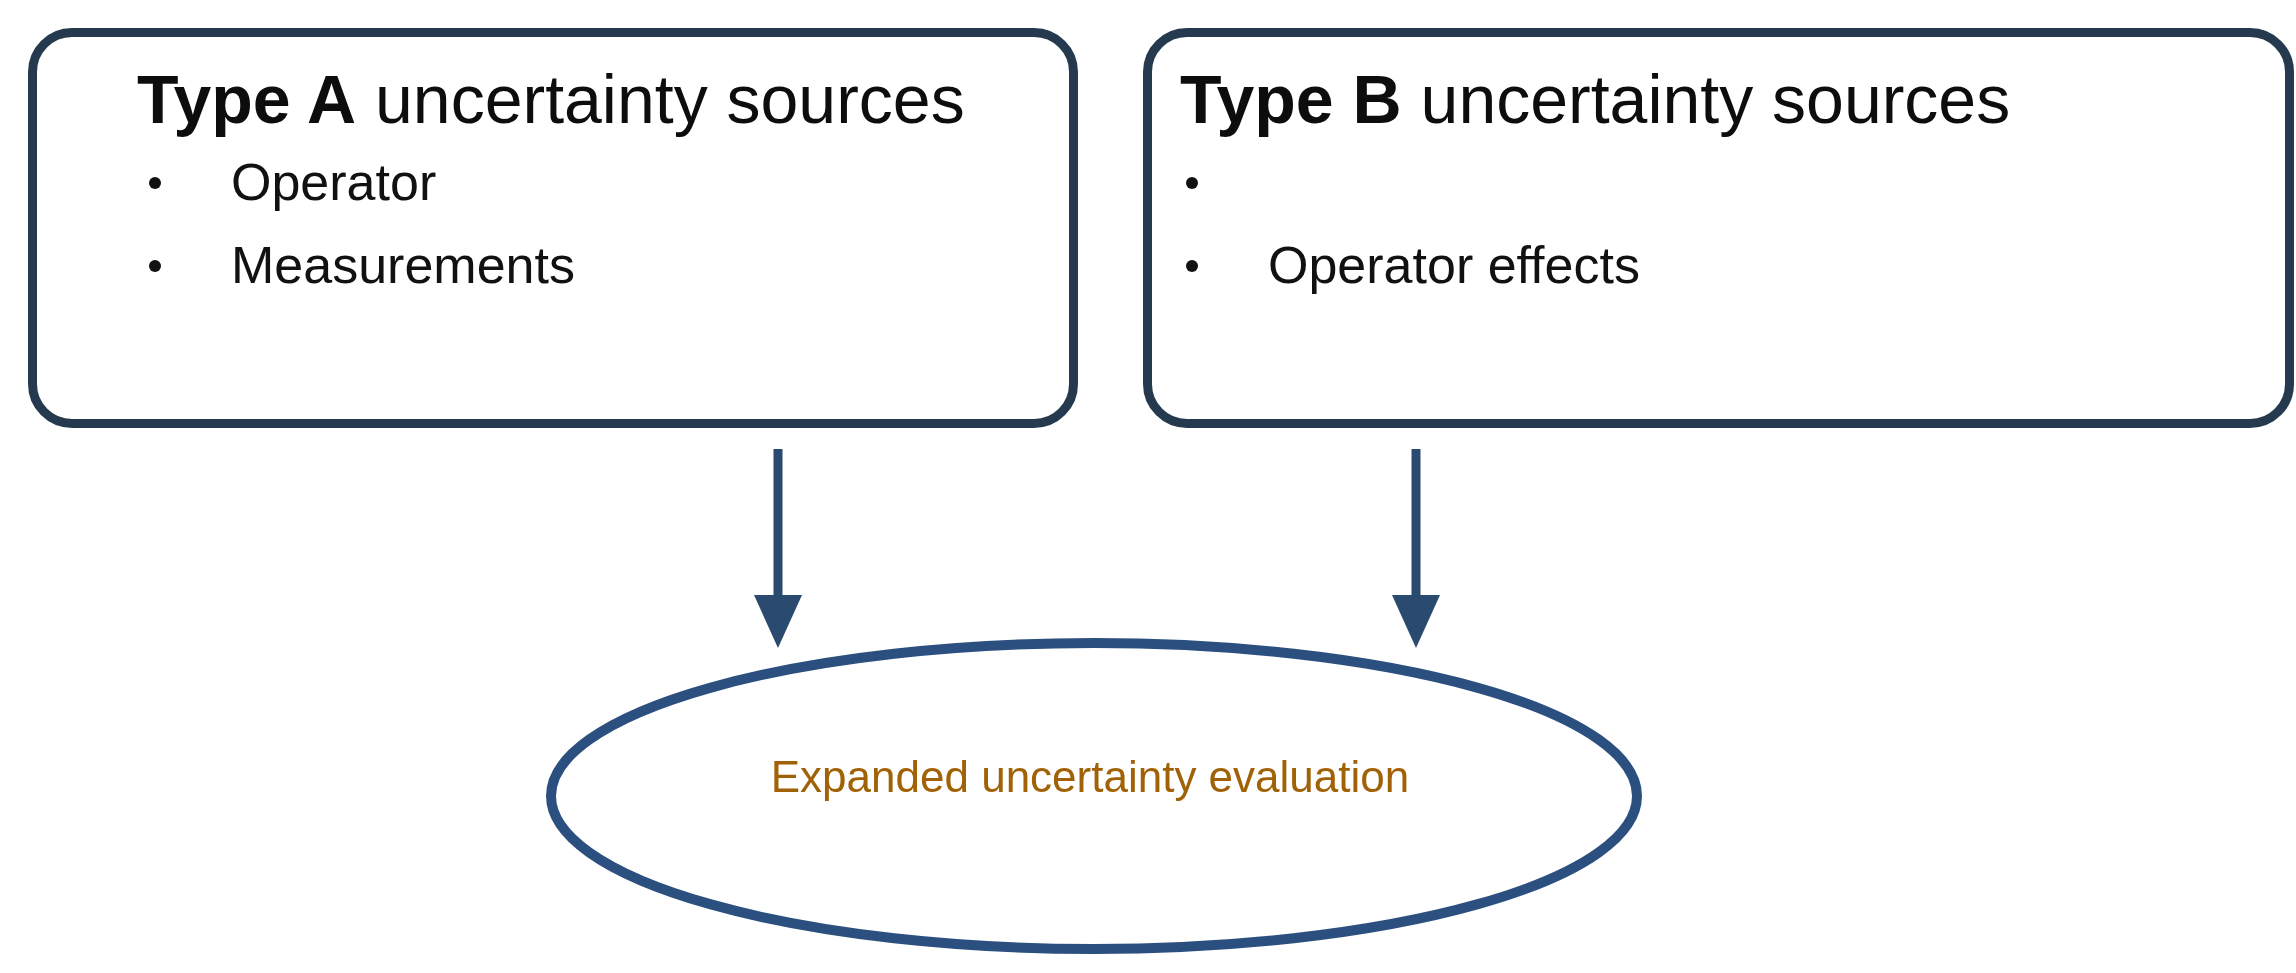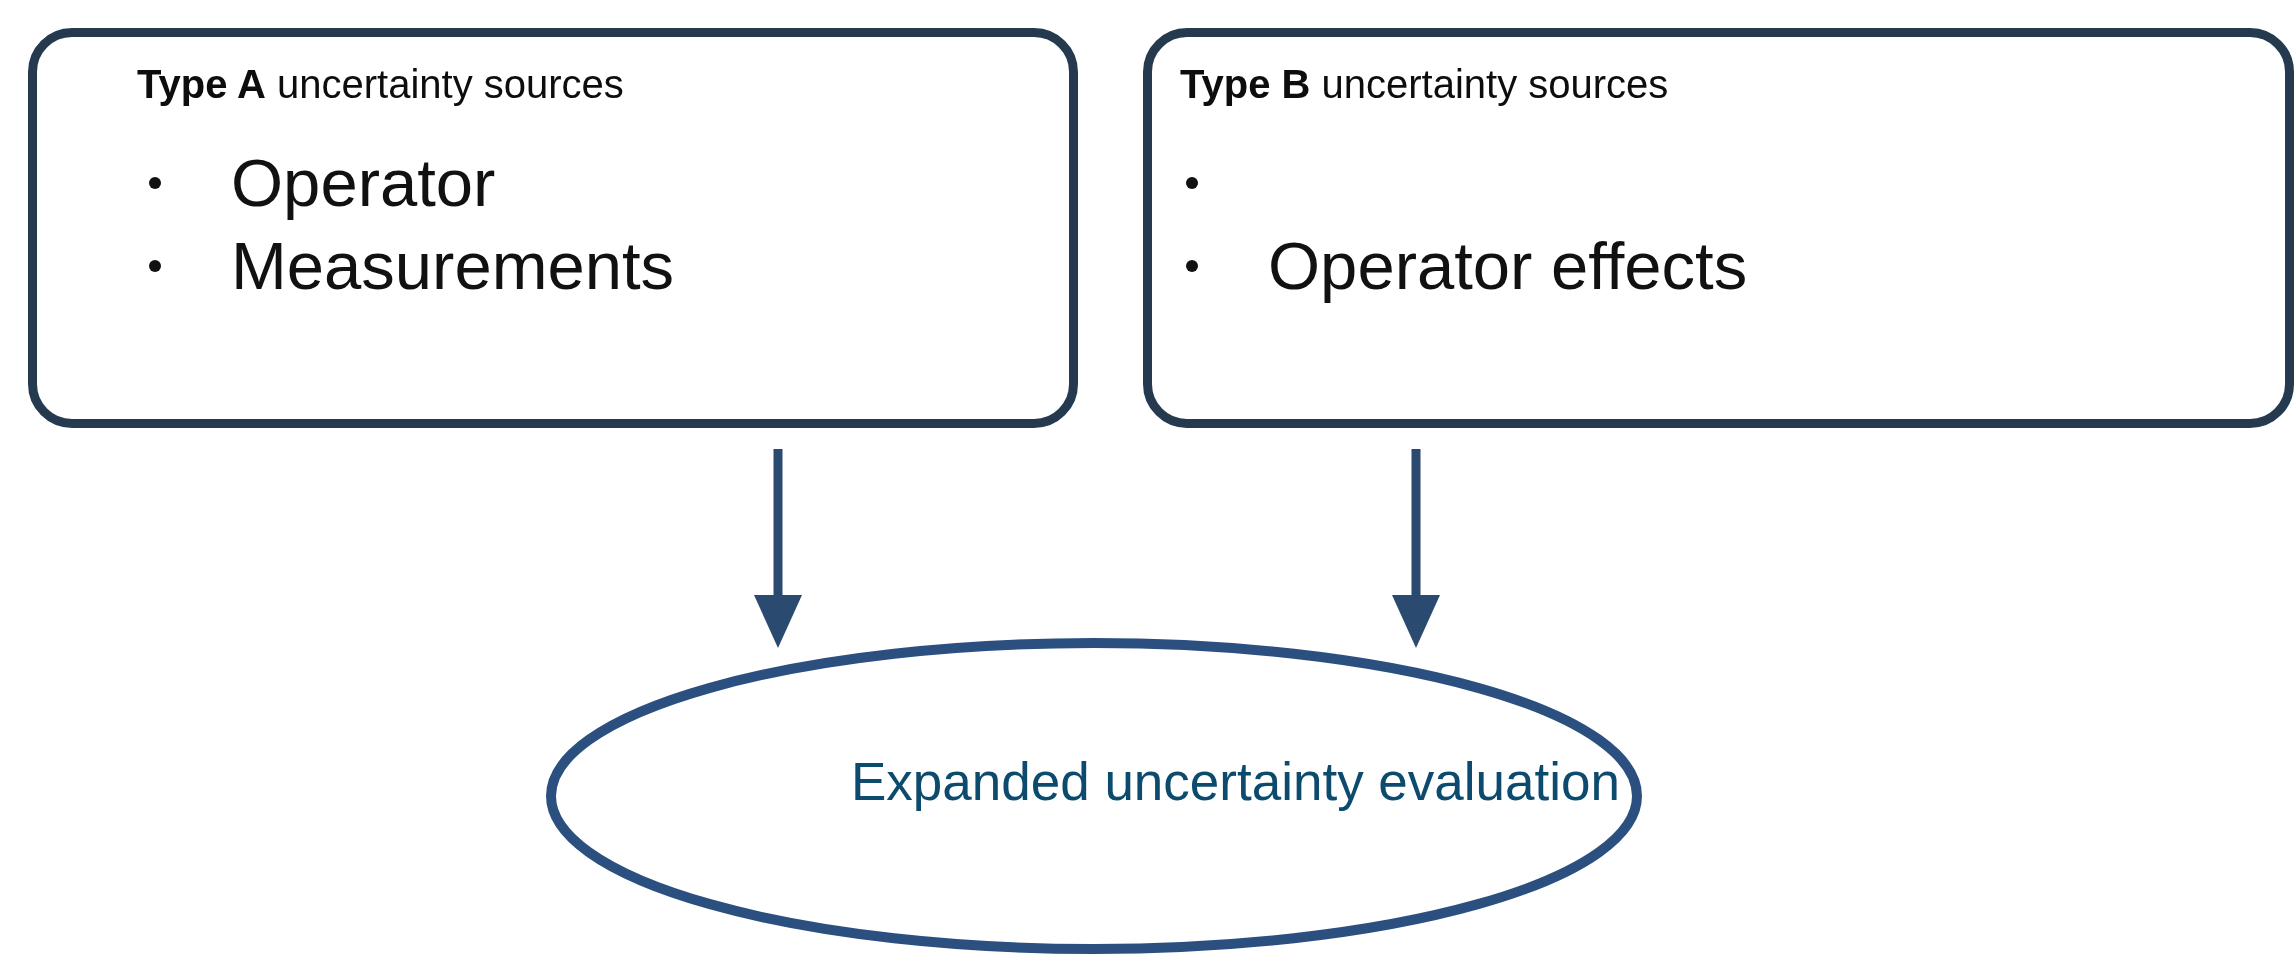--- a/index.html
+++ b/index.html
@@ -27,21 +27,21 @@
     border-radius: 44px;
     background: #ffffff;
   }
   #box-type-a { left: 28px;  top: 28px; width: 1050px; height: 400px; }
   #box-type-b { left: 1143px; top: 28px; width: 1151px; height: 400px; }
 
   .box-title {
     position: absolute;
     left: 100px;
     top: 26px;
-    font-size: 40px;
+    font-size: 68px;
     line-height: 1.08;
     color: #0d0d0d;
     white-space: nowrap;
     font-weight: 400;
   }
   #box-type-b .box-title { left: 28px; }
   .box-title .strong { font-weight: 700; }
 
   .bullet-list {
     position: absolute;
@@ -52,21 +52,21 @@
     list-style: none;
   }
   #box-type-b .bullet-list { left: 22px; }
 
   .bullet-item {
     position: relative;
     display: block;
     height: 83px;
     line-height: 83px;
     padding-left: 94px;
-    font-size: 67px;
+    font-size: 52px;
     color: #111111;
     white-space: nowrap;
   }
   .bullet-dot {
     position: absolute;
     left: 12px;
     top: 50%;
     width: 12px;
     height: 12px;
     margin-top: -6px;
@@ -84,24 +84,24 @@
   #result-ellipse {
     position: absolute;
     left: 544px;
     top: 636px;
   }
   #result-label {
     position: absolute;
     left: 560px;
     top: 755px;
     width: 1060px;
-    text-align: right;
-    font-size: 53px;
+    text-align: center;
+    font-size: 44px;
     line-height: 1;
-    color: #0c4a6e;
+    color: #a16207;
     white-space: nowrap;
   }
 </style>
 </head>
 <body>
 
 <div id="canvas">
 
   <div id="box-type-a" class="source-box">
     <div class="box-title"><span class="strong">Type A</span><span> uncertainty sources</span></div>

